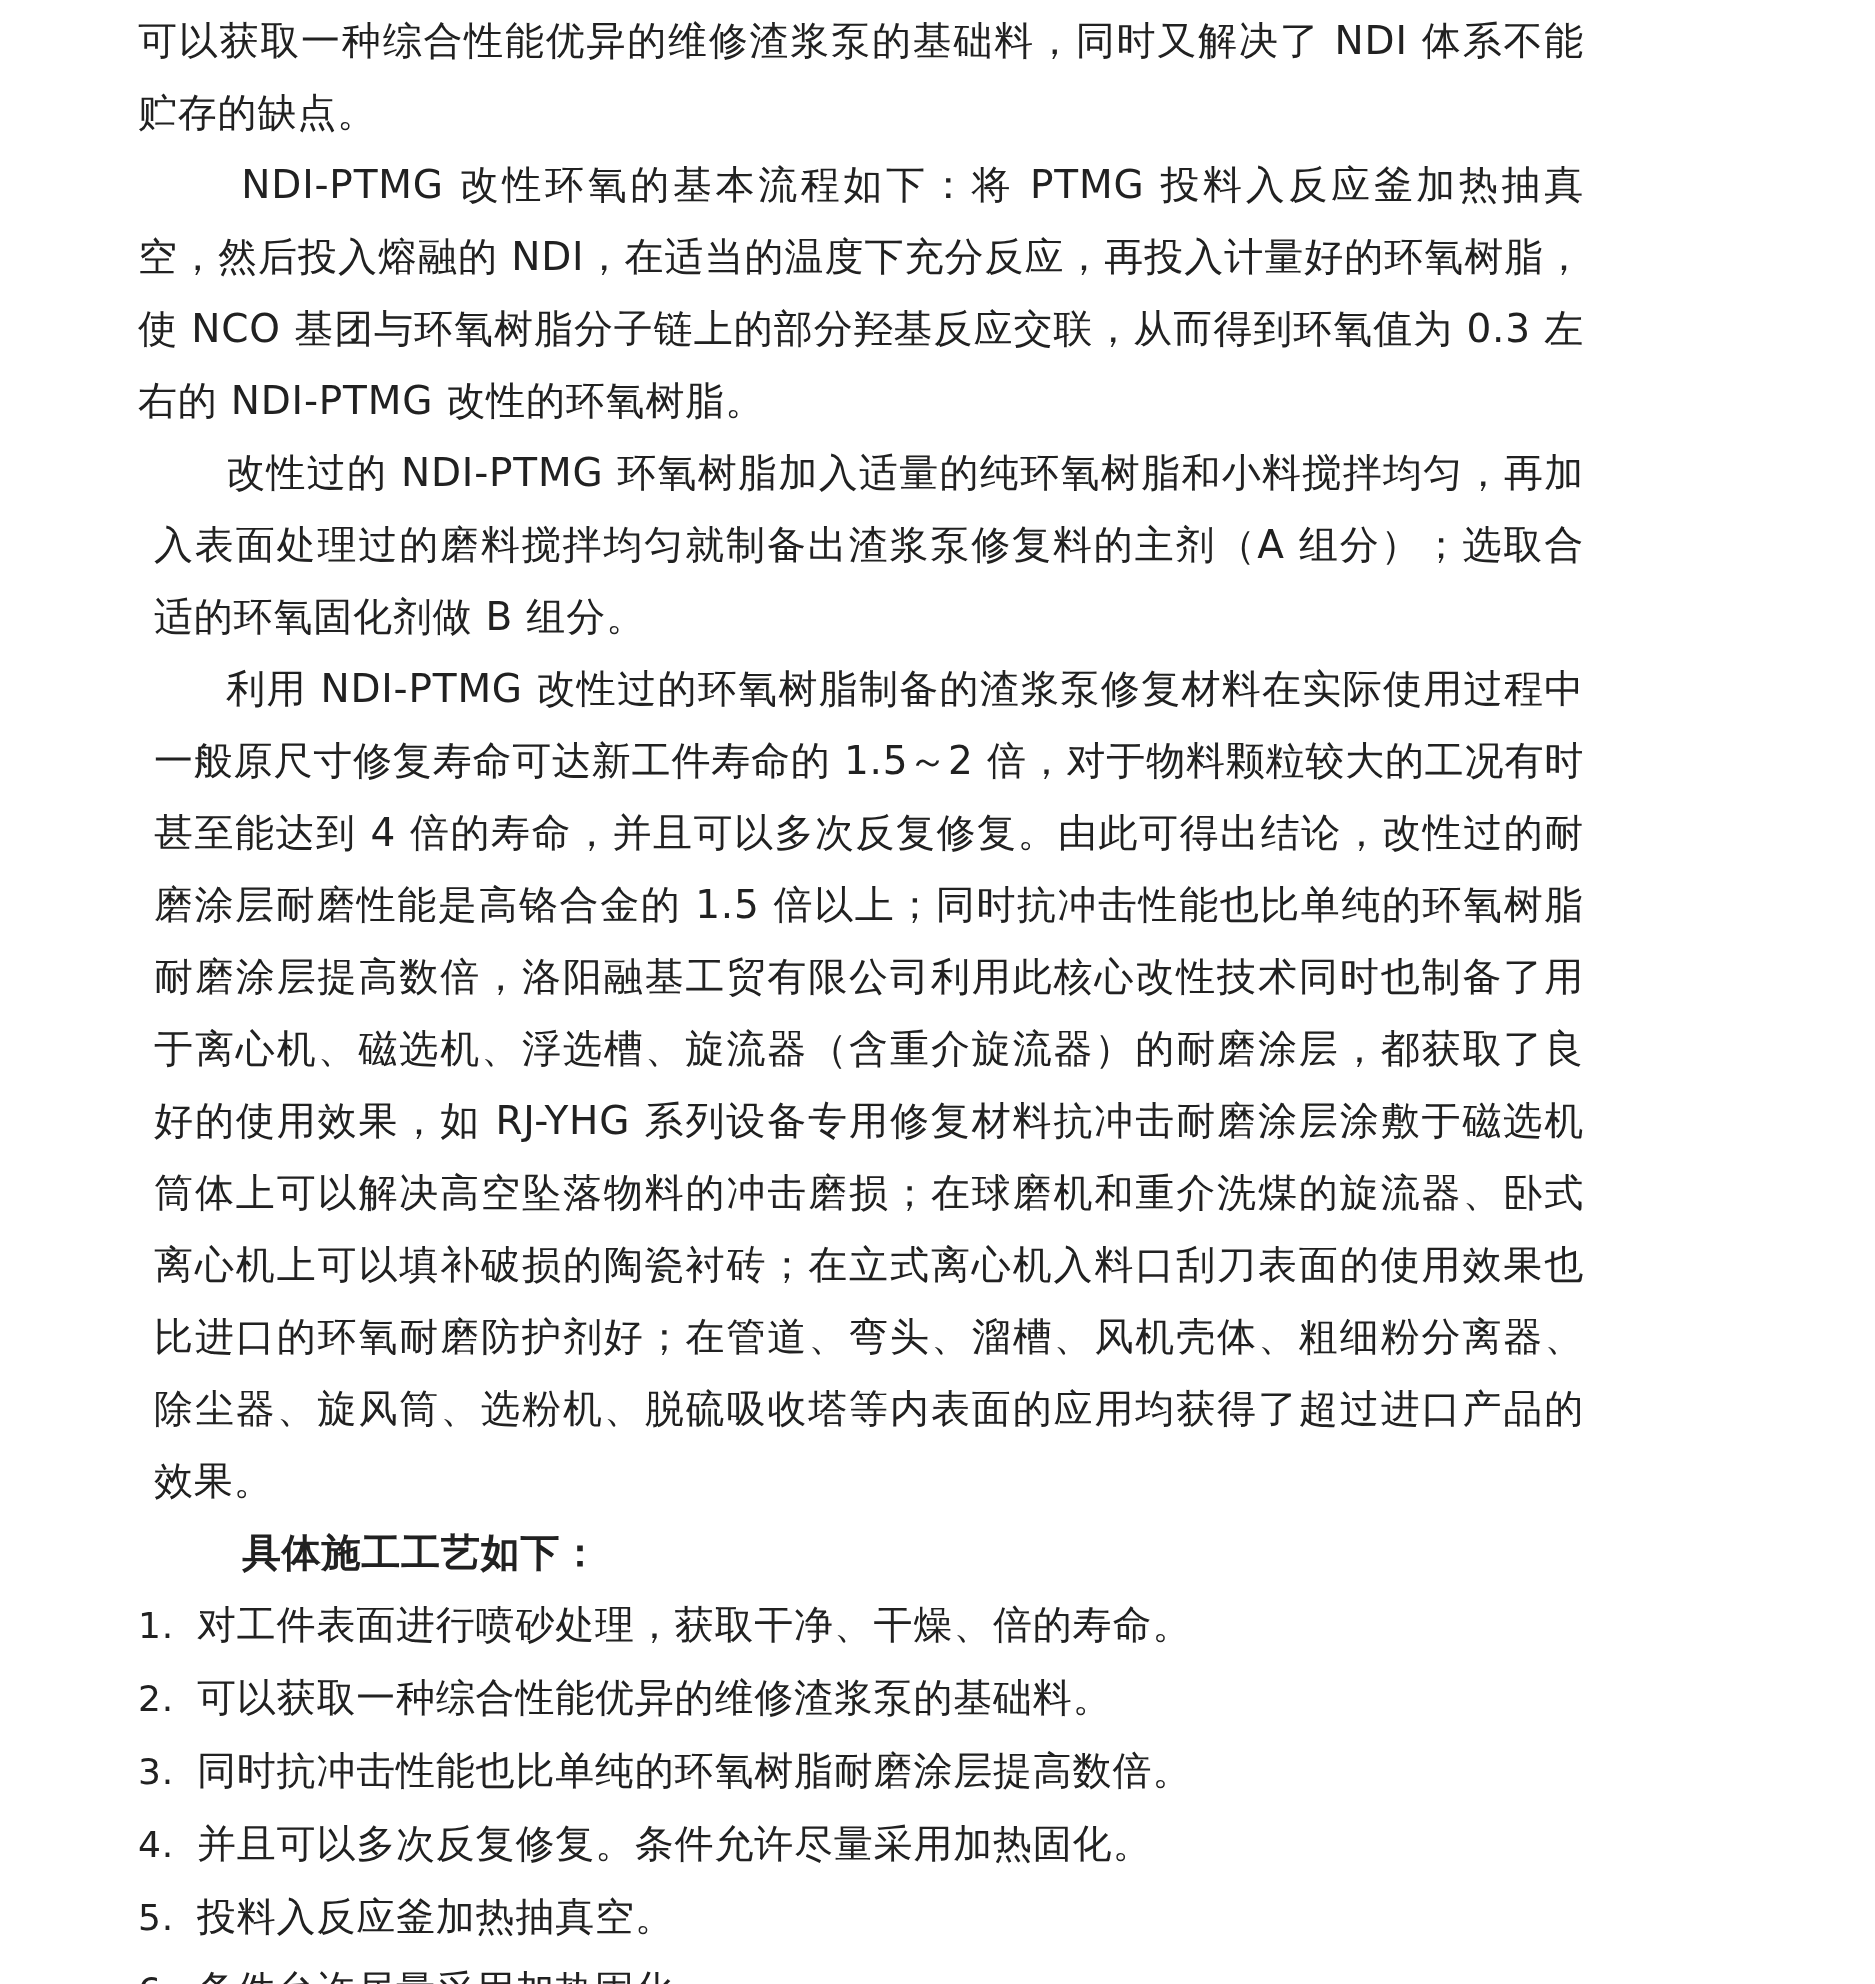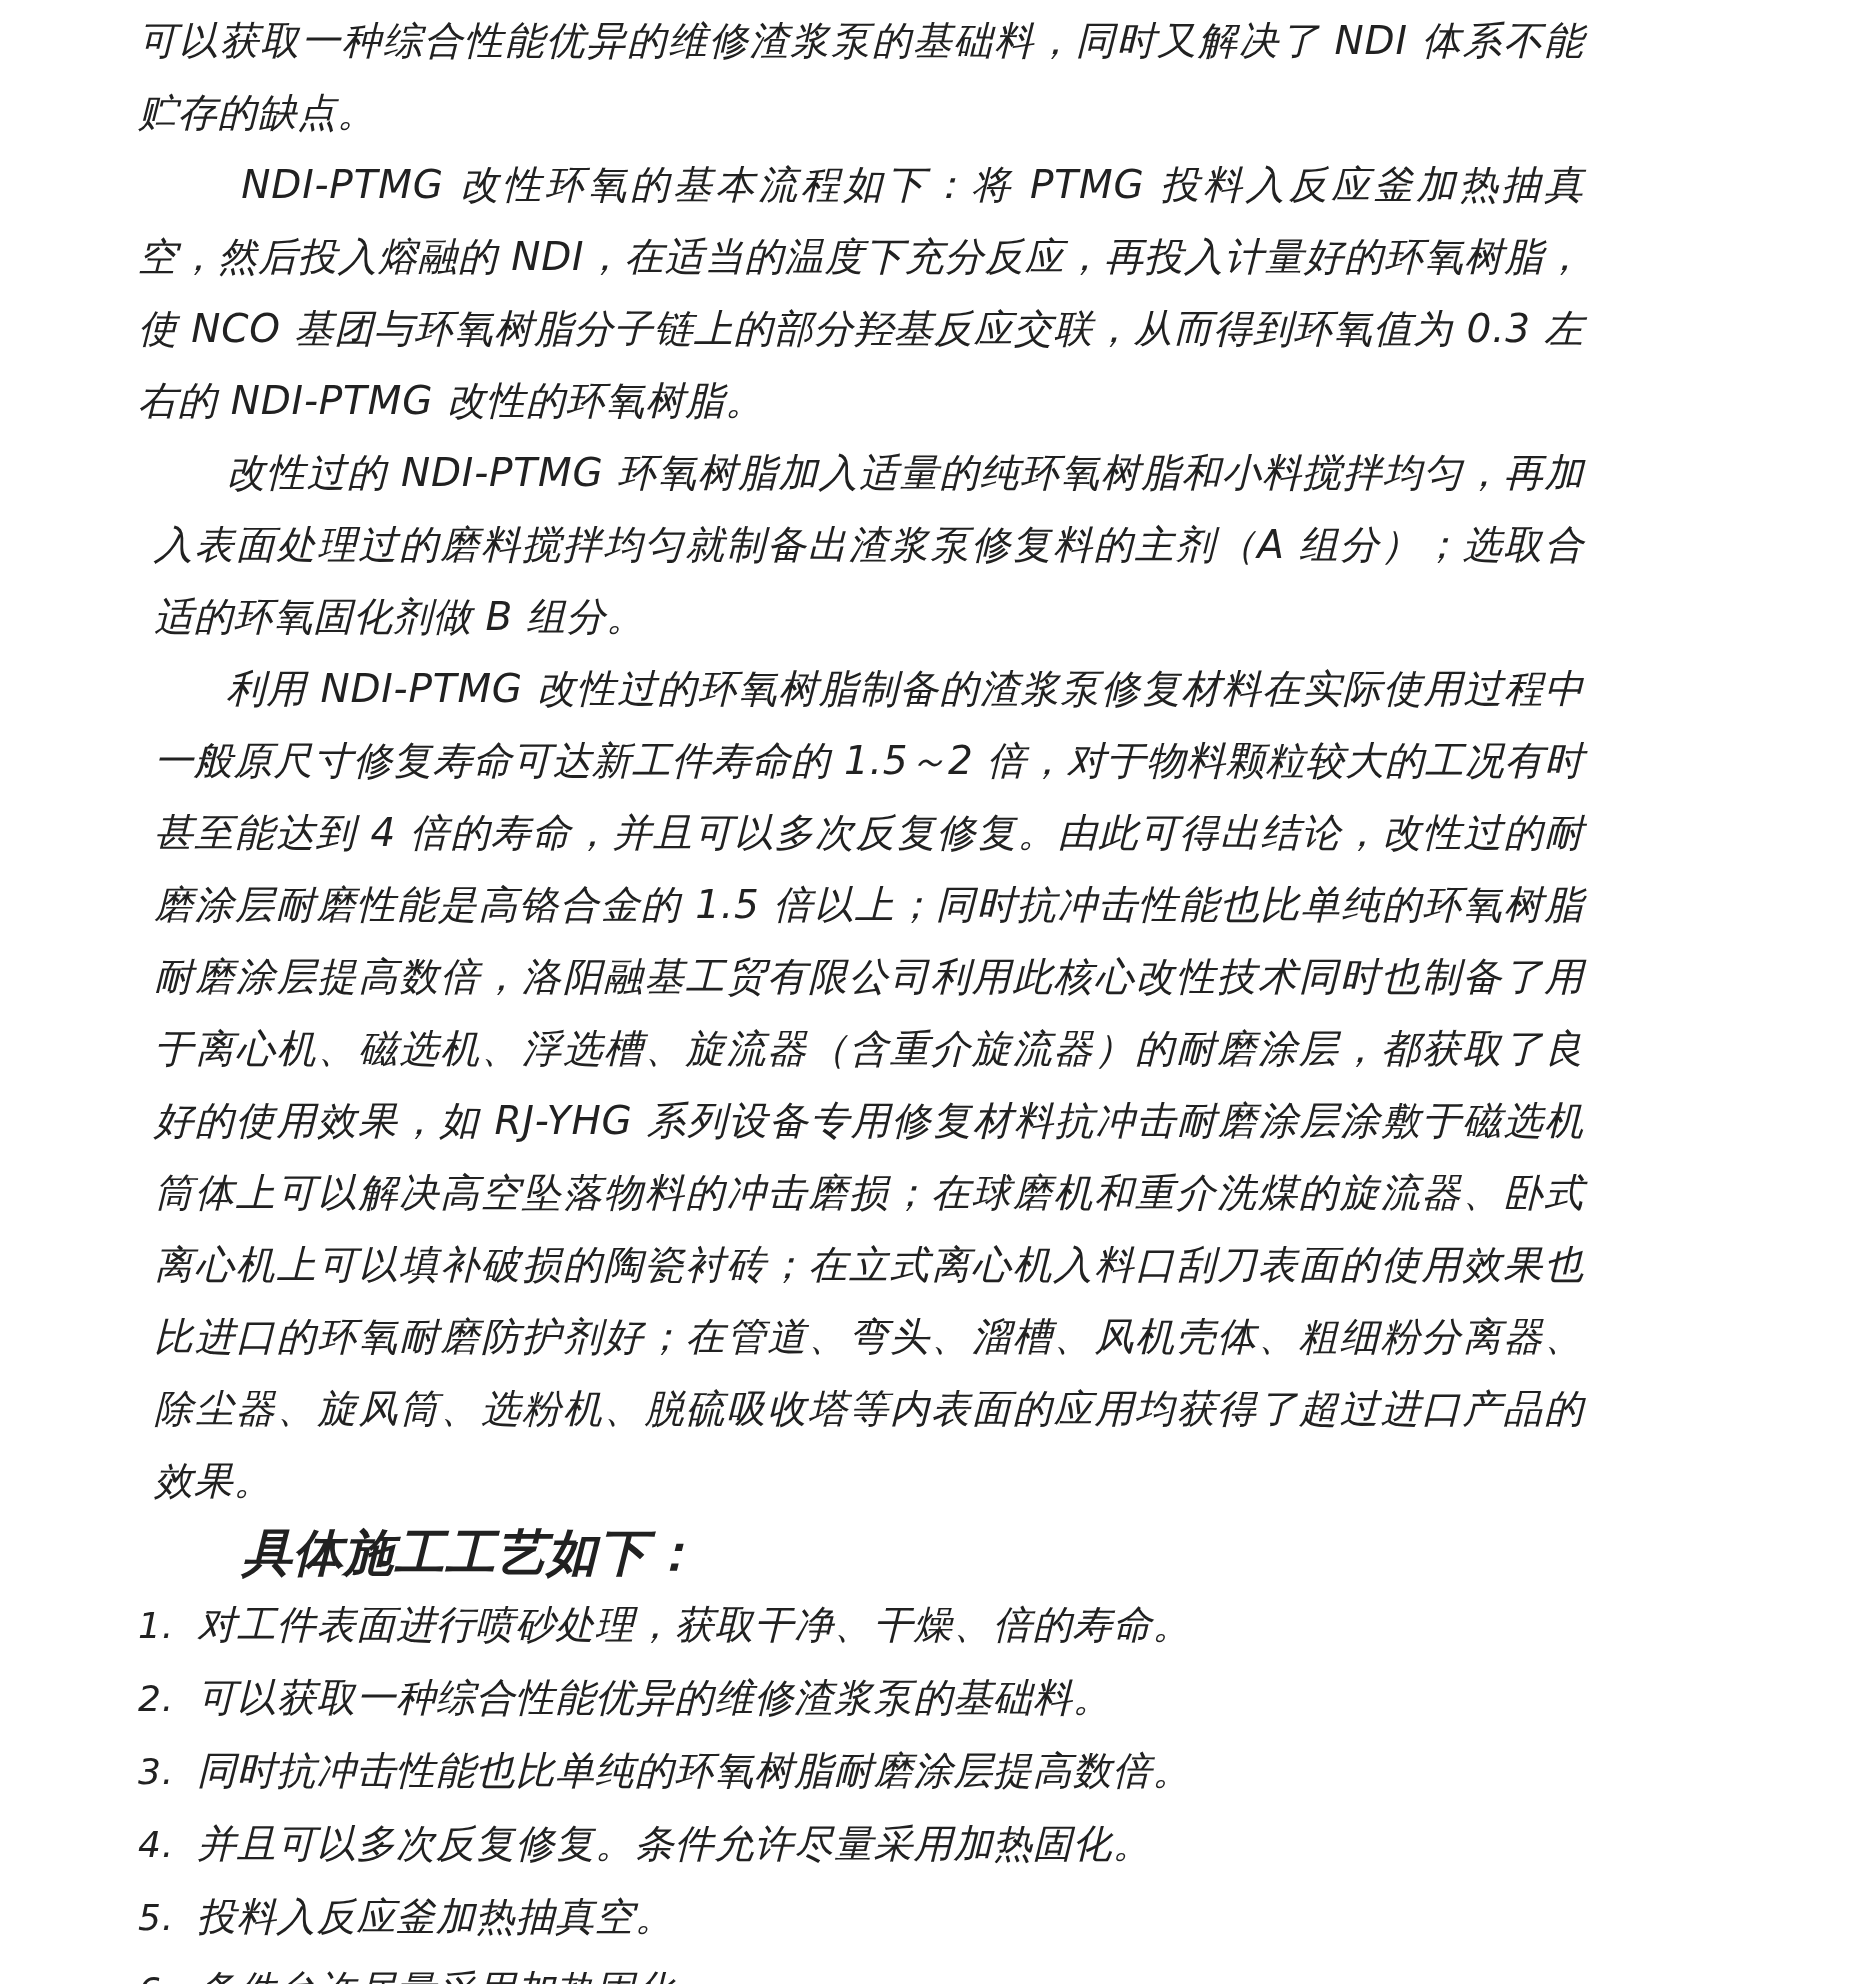--- a/index.html
+++ b/index.html
@@ -13,36 +13,35 @@
     overflow: hidden;
     font-family: "DejaVu Sans", sans-serif;
     color: #212121;
   }
   .page {
     box-sizing: border-box;
     width: 1719px;
     height: 1985px;
     padding: 4.5px 135px 0 138px;
     background: #ffffff;
-    font-style: italic;
   }
   .para {
     margin: 0;
     font-size: 39px;
     line-height: 72px;
     text-align: justify;
     text-justify: inter-character;
     letter-spacing: 0.8px;
     word-break: break-all;
   }
   .indent-sm { text-indent: 1.85em; margin-left: 16px; }
   .indent-lg { text-indent: 2.65em; }
   .heading {
     margin: 0;
-    font-size: 50px;
+    font-size: 39px;
     line-height: 72px;
     font-weight: bold;
     padding-left: 104px;
     letter-spacing: 0.8px;
   }
   .steps {
     margin: 0;
     padding: 0;
   }
   .step {

